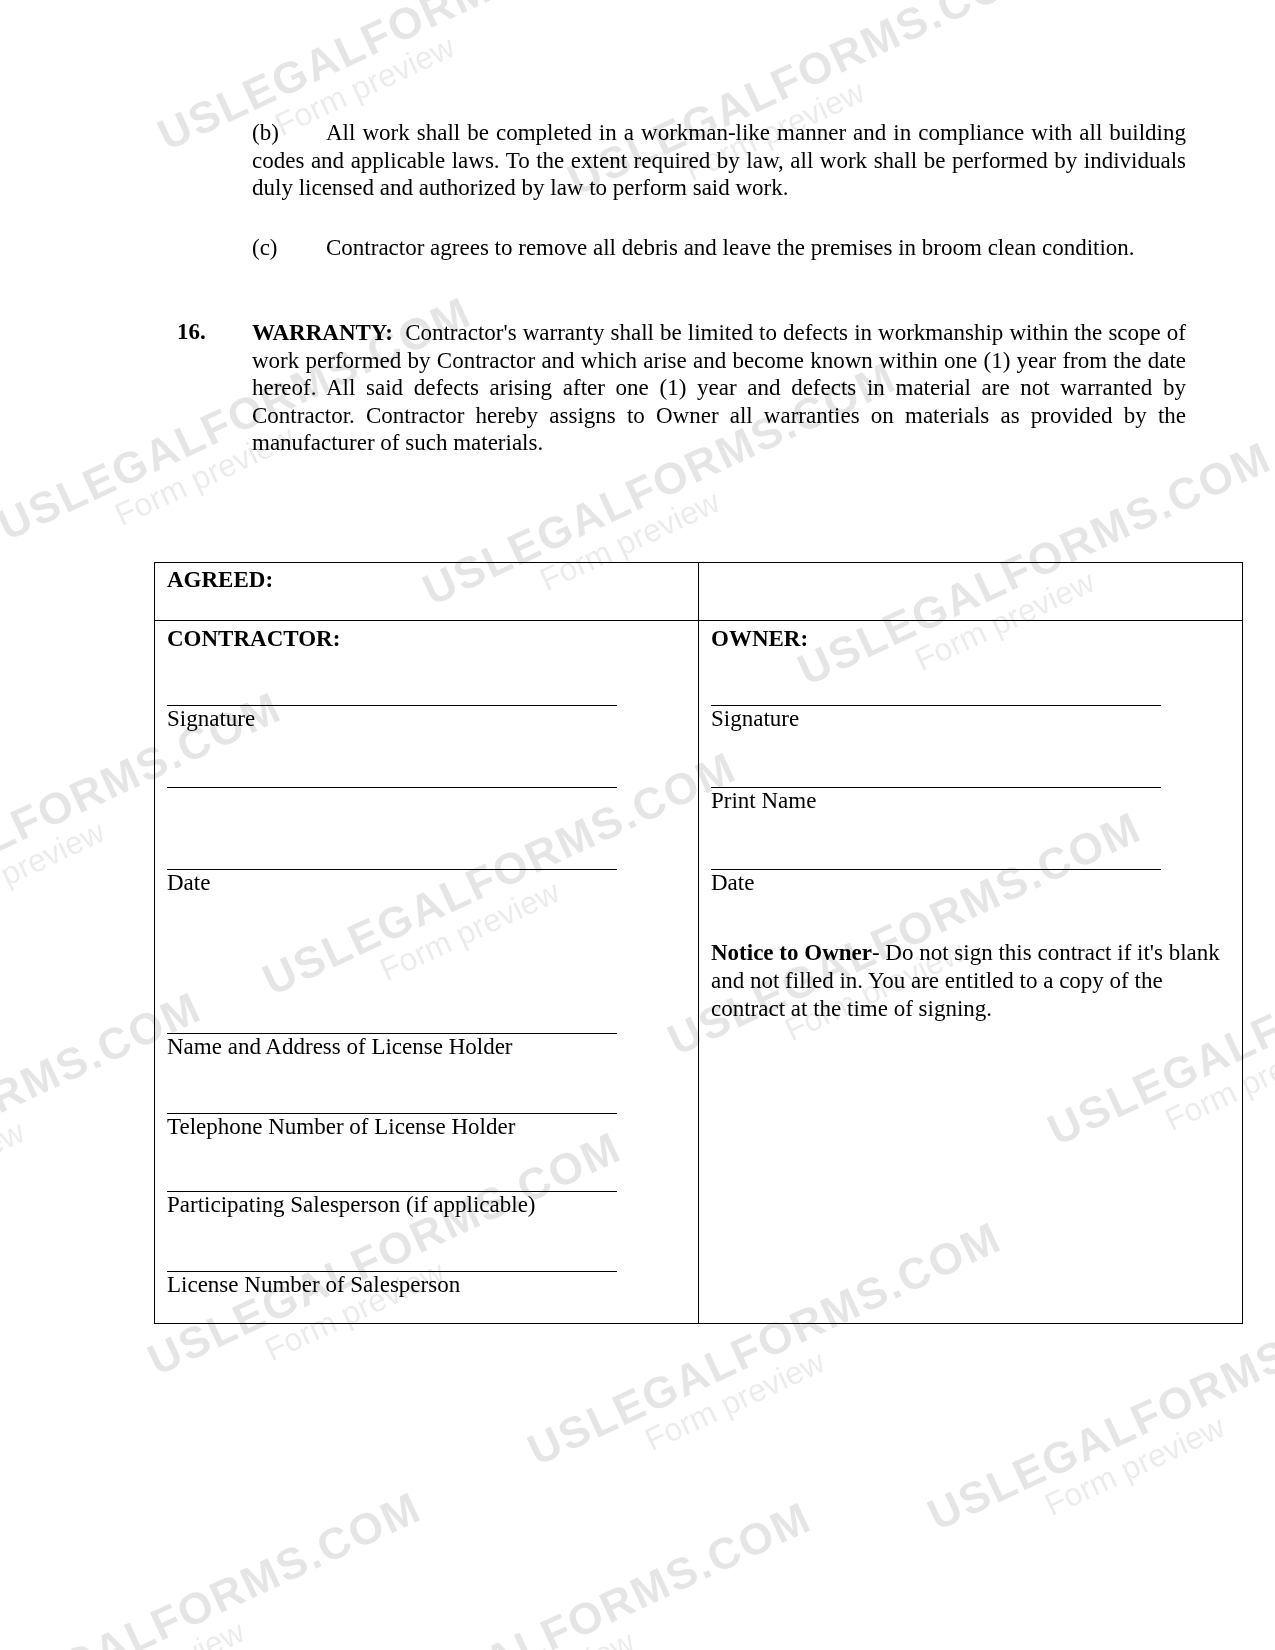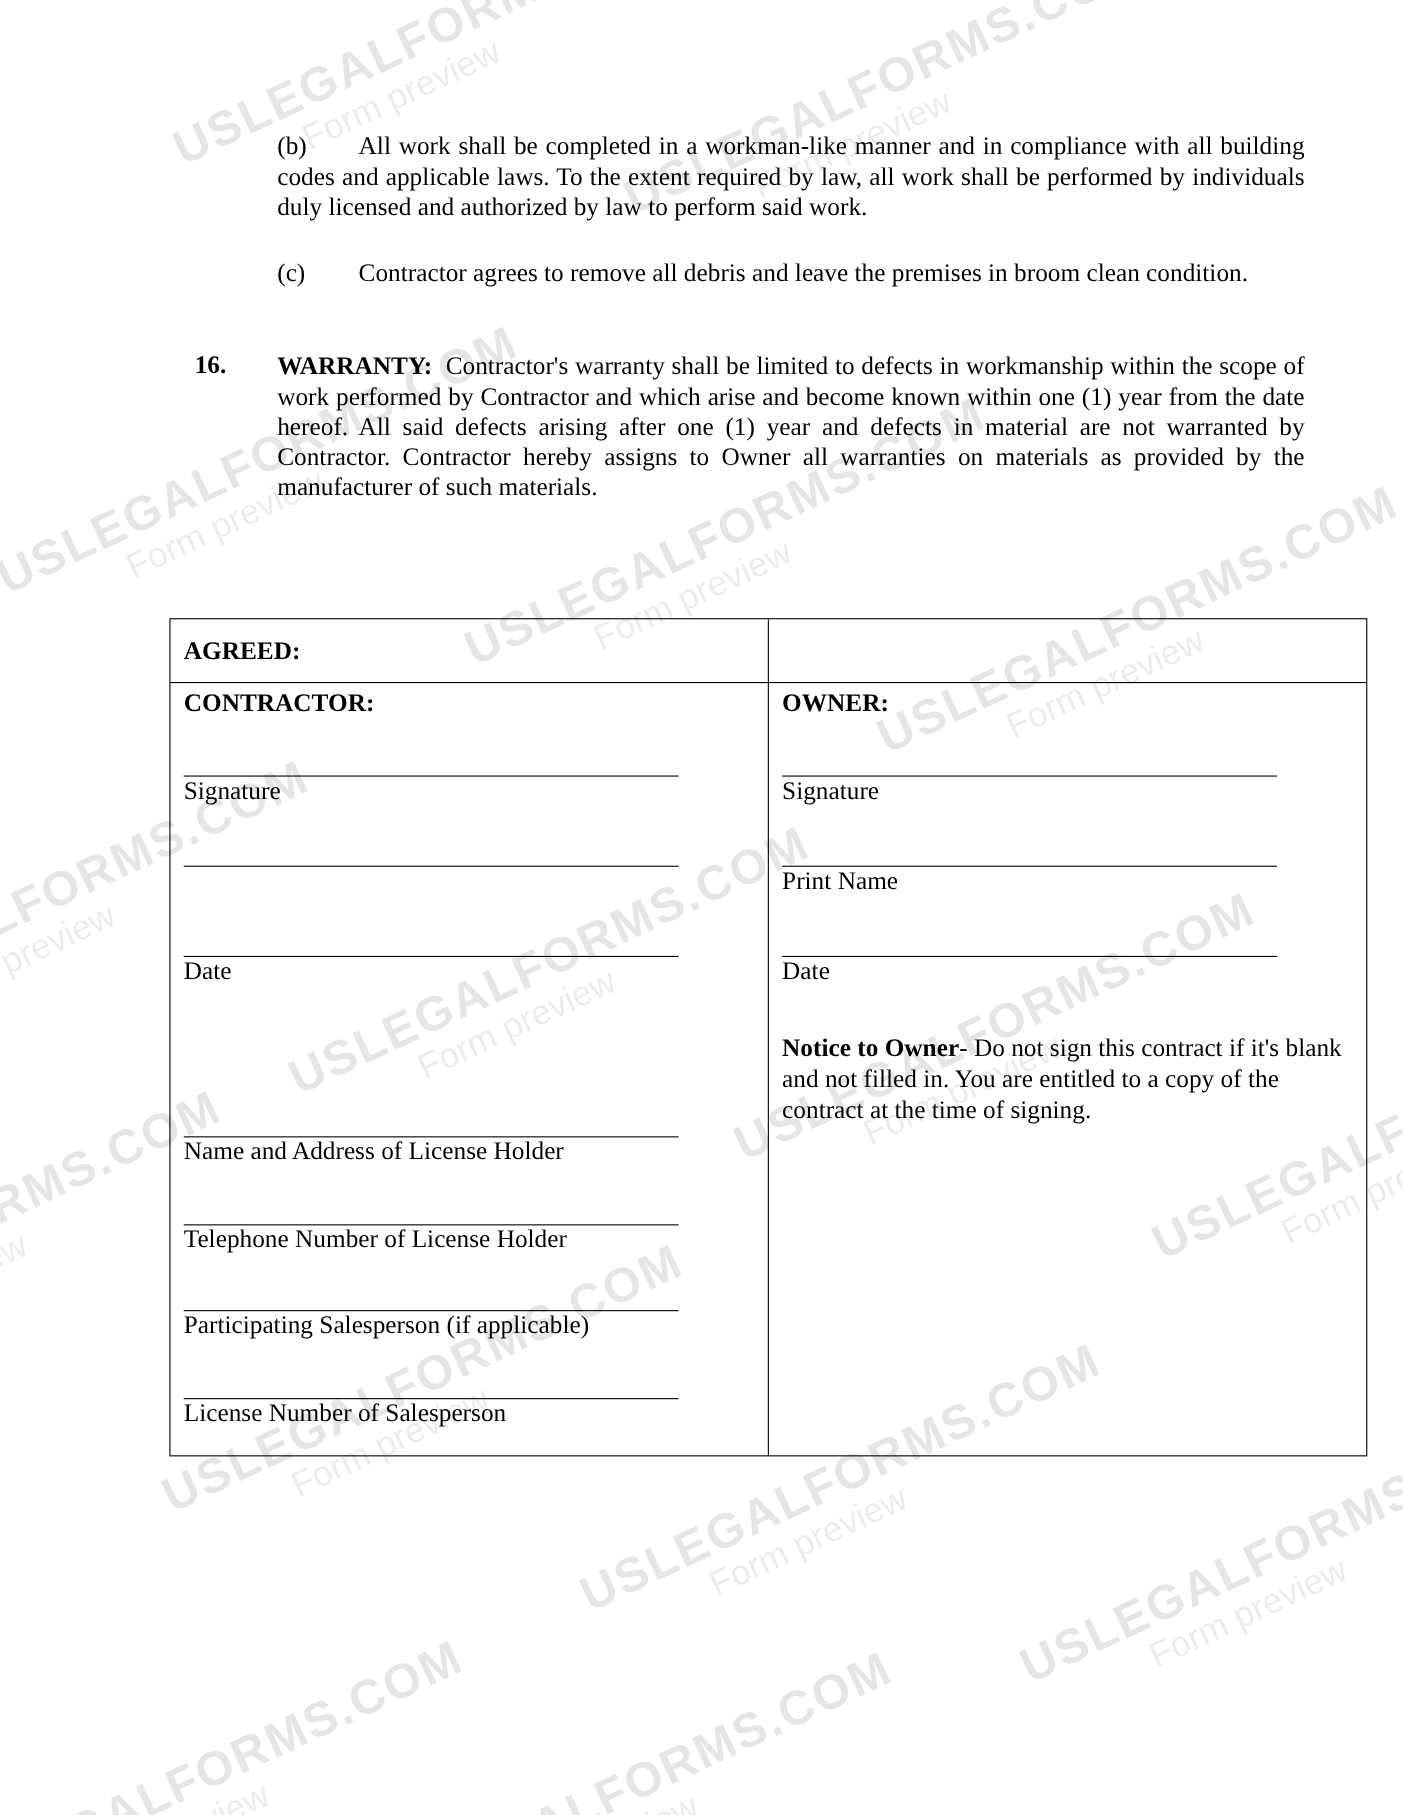--- a/index.html
+++ b/index.html
@@ -42,21 +42,21 @@
 
 <div id="sec16-num">16.</div>
 <div class="para" id="sec16">
   <b>WARRANTY:</b>&nbsp; <span>Contractor's warranty shall be limited to defects in workmanship within the scope of work performed by Contractor and which arise and become known within one (1) year from the date hereof.  All said defects arising after one (1) year and defects in material are not warranted by Contractor.  Contractor hereby assigns to Owner all warranties on materials as provided by the manufacturer of such materials.</span>
 </div>
 
 <div class="sig-table">
   <div class="vline"></div>
   <div class="hline"></div>
 
-  <div class="cell-head" style="left:12px; top:16px;">AGREED:</div>
+  <div class="cell-head" style="left:12px; top:4px;">AGREED:</div>
 
   <div class="cell-head" style="left:12px; top:63px;">CONTRACTOR:</div>
   <div class="cell-head" style="left:556px; top:63px;">OWNER:</div>
 
   <div class="field" style="left:12px; top:142px;">
     <div class="line"></div>
     <div class="lbl">Signature</div>
   </div>
   <div class="field" style="left:12px; top:224px;">
     <div class="line"></div>

